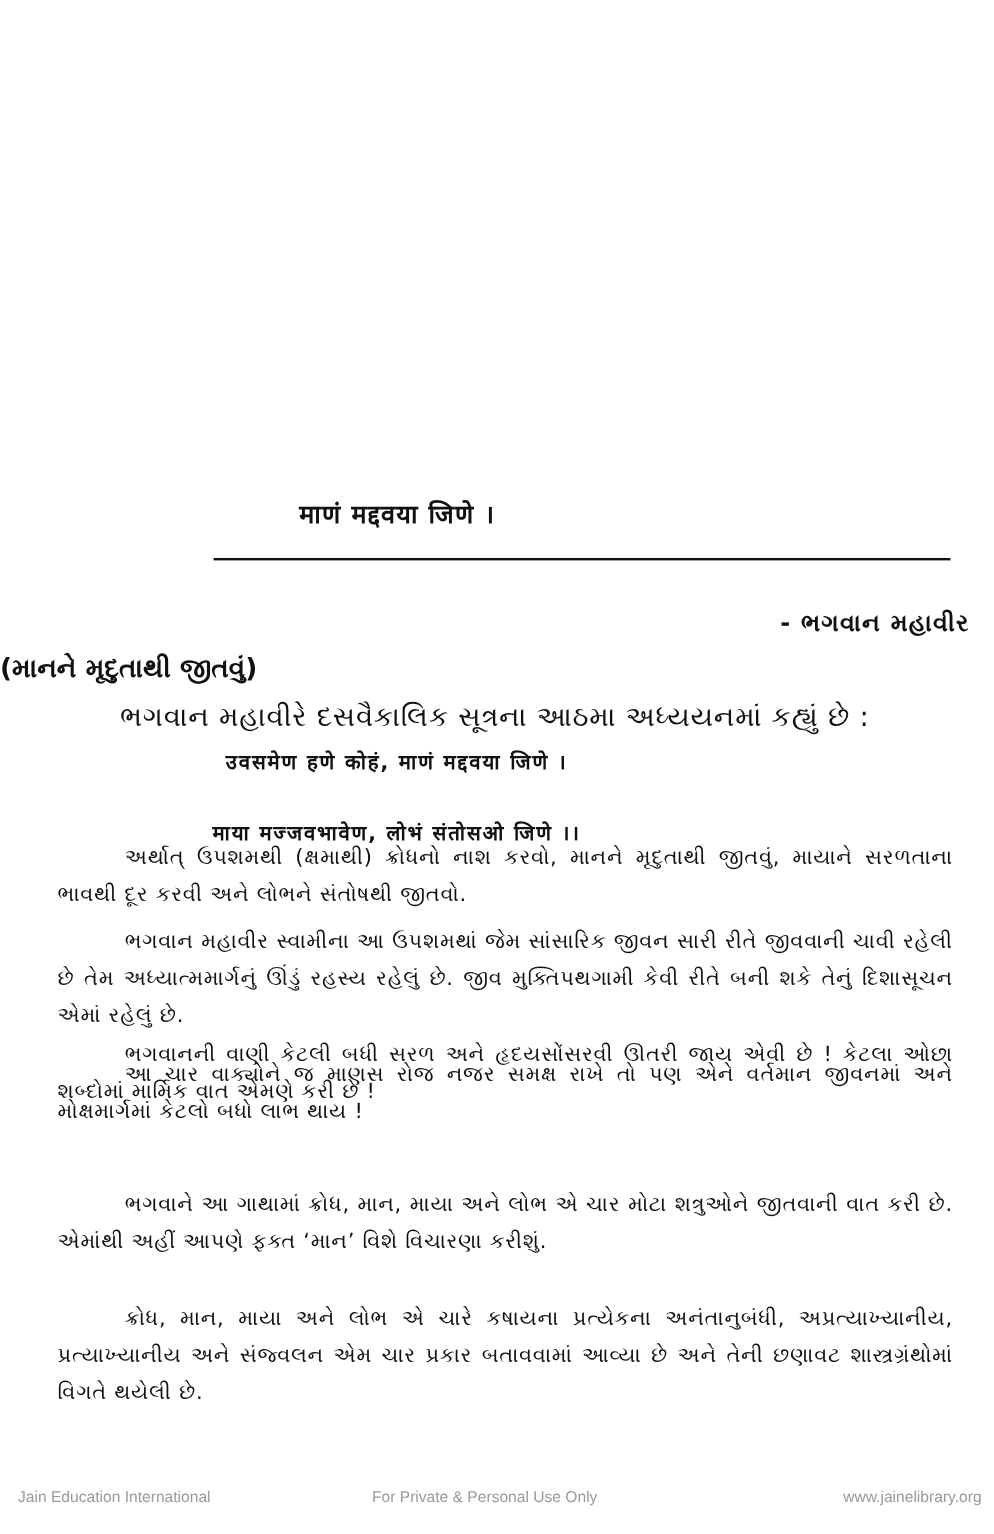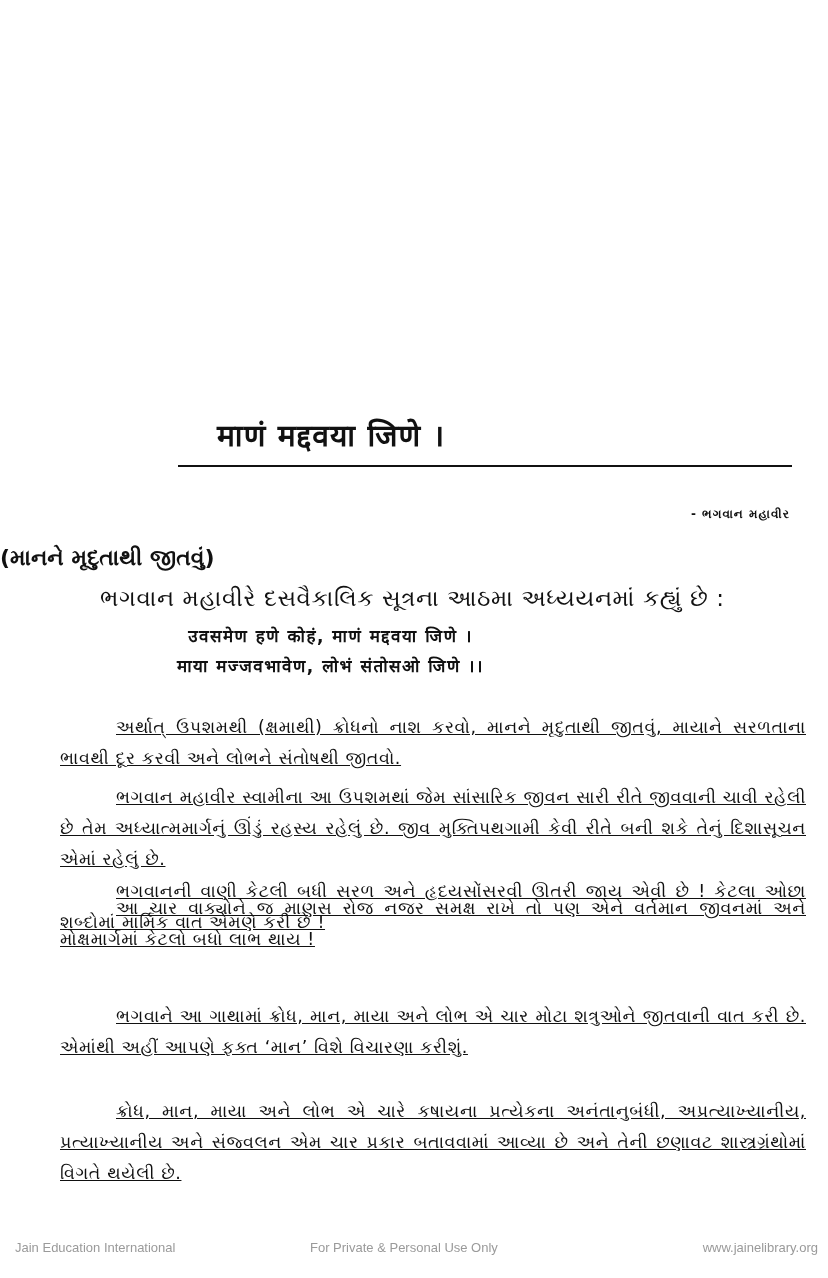--- a/index.html
+++ b/index.html
@@ -3,49 +3,49 @@
 <meta charset="utf-8">
 <style>
   html, body { margin: 0; padding: 0; }
   body {
     width: 828px; height: 1278px; background: #ffffff; position: relative;
     overflow: hidden; color: #111111;
     font-family: "DejaVu Sans", sans-serif;
   }
   .page-title {
     position: absolute; left: 0; width: 662px; top: 414px;
-    text-align: center; font-size: 30px; font-weight: bold; letter-spacing: 1px;
+    text-align: center; font-size: 21px; font-weight: bold; letter-spacing: 1px;
     padding-left: 0; box-sizing: border-box;
   }
   .page-title span { position: relative; left: 0px; }
   .title-rule {
     position: absolute; left: 178px; width: 614px; top: 465px; height: 2px;
     background: #111111;
   }
   .attribution {
-    position: absolute; right: 38px; top: 507px; font-size: 12px; font-weight: bold;
+    position: absolute; right: 20px; top: 507px; font-size: 20px; font-weight: bold;
     letter-spacing: 1px;
     text-align: right;
   }
   .subtitle {
     position: absolute; left: 0; width: 828px; top: 545px; 
     font-size: 22px; font-weight: bold;
   }
   .body-text {
     position: absolute; left: 44px; width: 746px; font-size: 23px; line-height: 31px;
     letter-spacing: 0.6px; text-align: justify;
   }
   .intro { top: 583px; left: 100px; width: 690px; }
   .verse {
     position: absolute; left: 0; width: 661px; text-align: center;
     font-size: 17px; font-weight: bold; line-height: 30px; letter-spacing: 1.5px;
   }
   .verse-1 { top: 621px; }
-  .verse-2 { top: 651px; }
-  .para { position: absolute; left: 44px; width: 746px; font-size: 17.5px; line-height: 31px; letter-spacing: 0.6px; text-align: justify; text-indent: 56px; margin: 16px; text-decoration: underline; }
+  .verse-2 { top: 680px; }
+  .para { position: absolute; left: 44px; width: 746px; font-size: 17.5px; line-height: 31px; letter-spacing: 0.6px; text-align: justify; text-indent: 56px; margin: 4px; }
   .p1 { top: 696px; }
   .p2 { top: 766px; }
   .p3 { top: 860px; }
   .p4 { top: 877px; }
   .p5 { top: 985px; }
   .p6 { top: 1080px; }
   .footer {
     position: absolute; top: 1240px; left: 0; width: 828px; height: 18px;
     font-family: "Liberation Sans", sans-serif; font-size: 13px; color: #9a9a9a; padding-left: 12px;
   }

